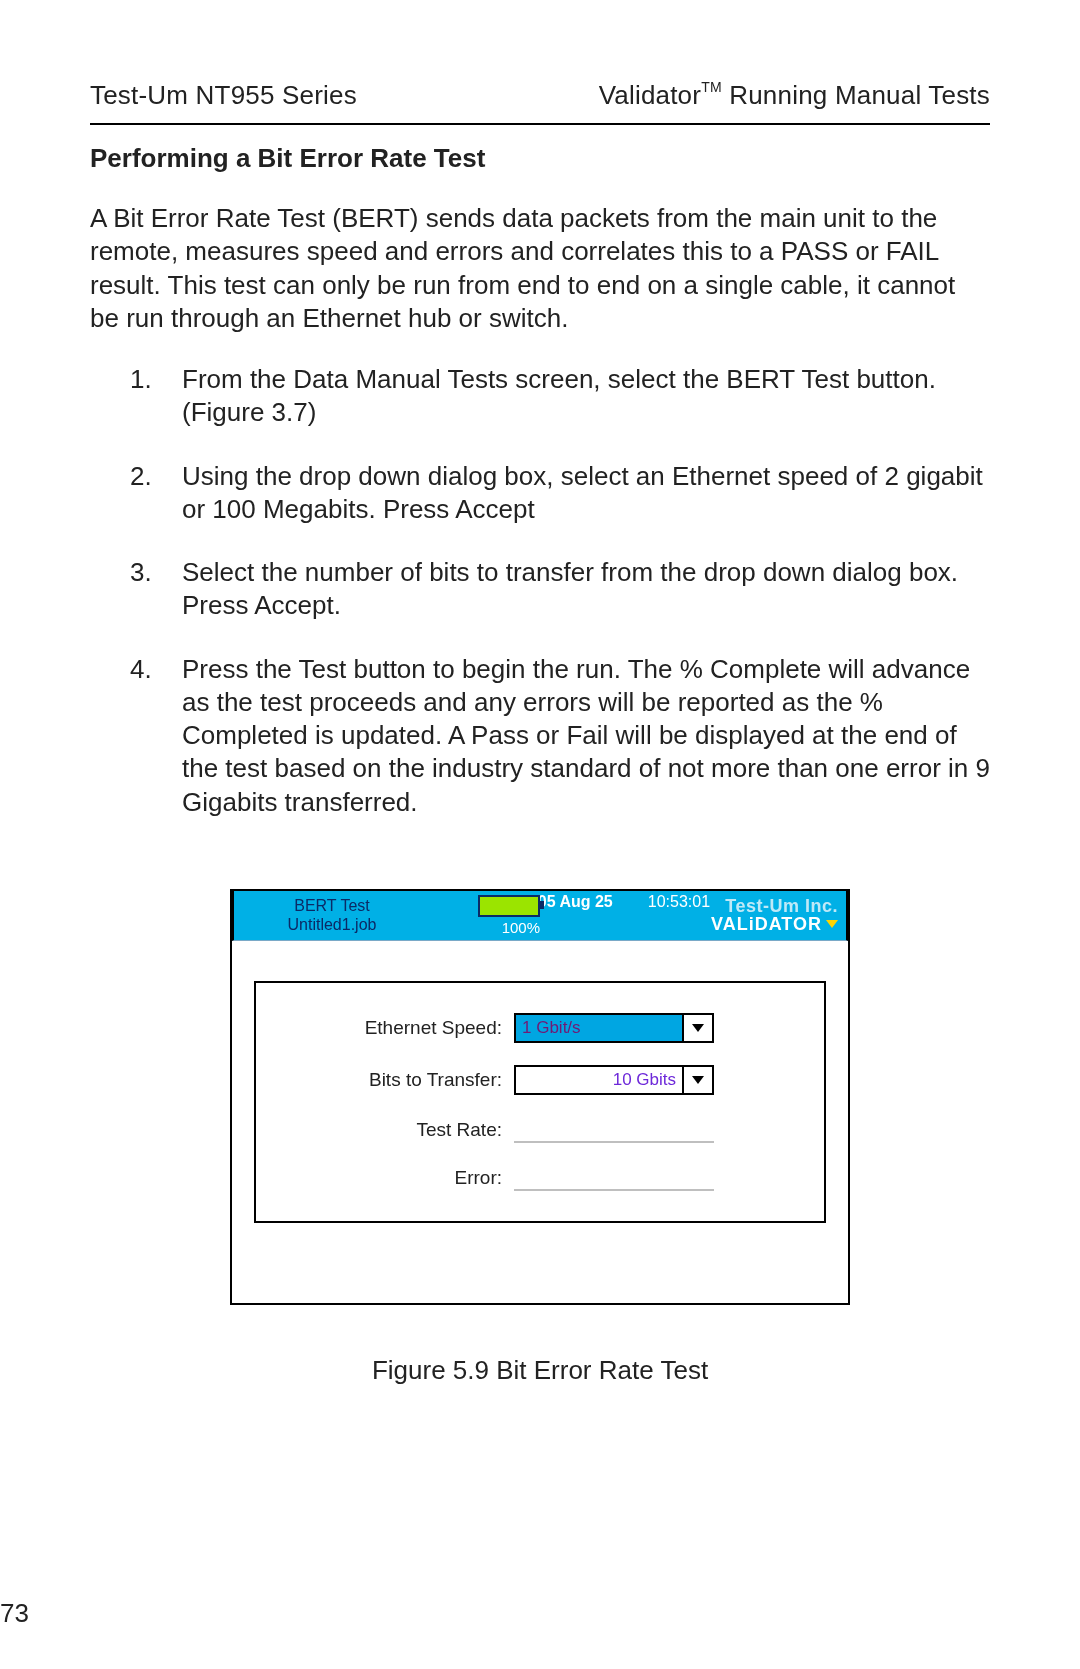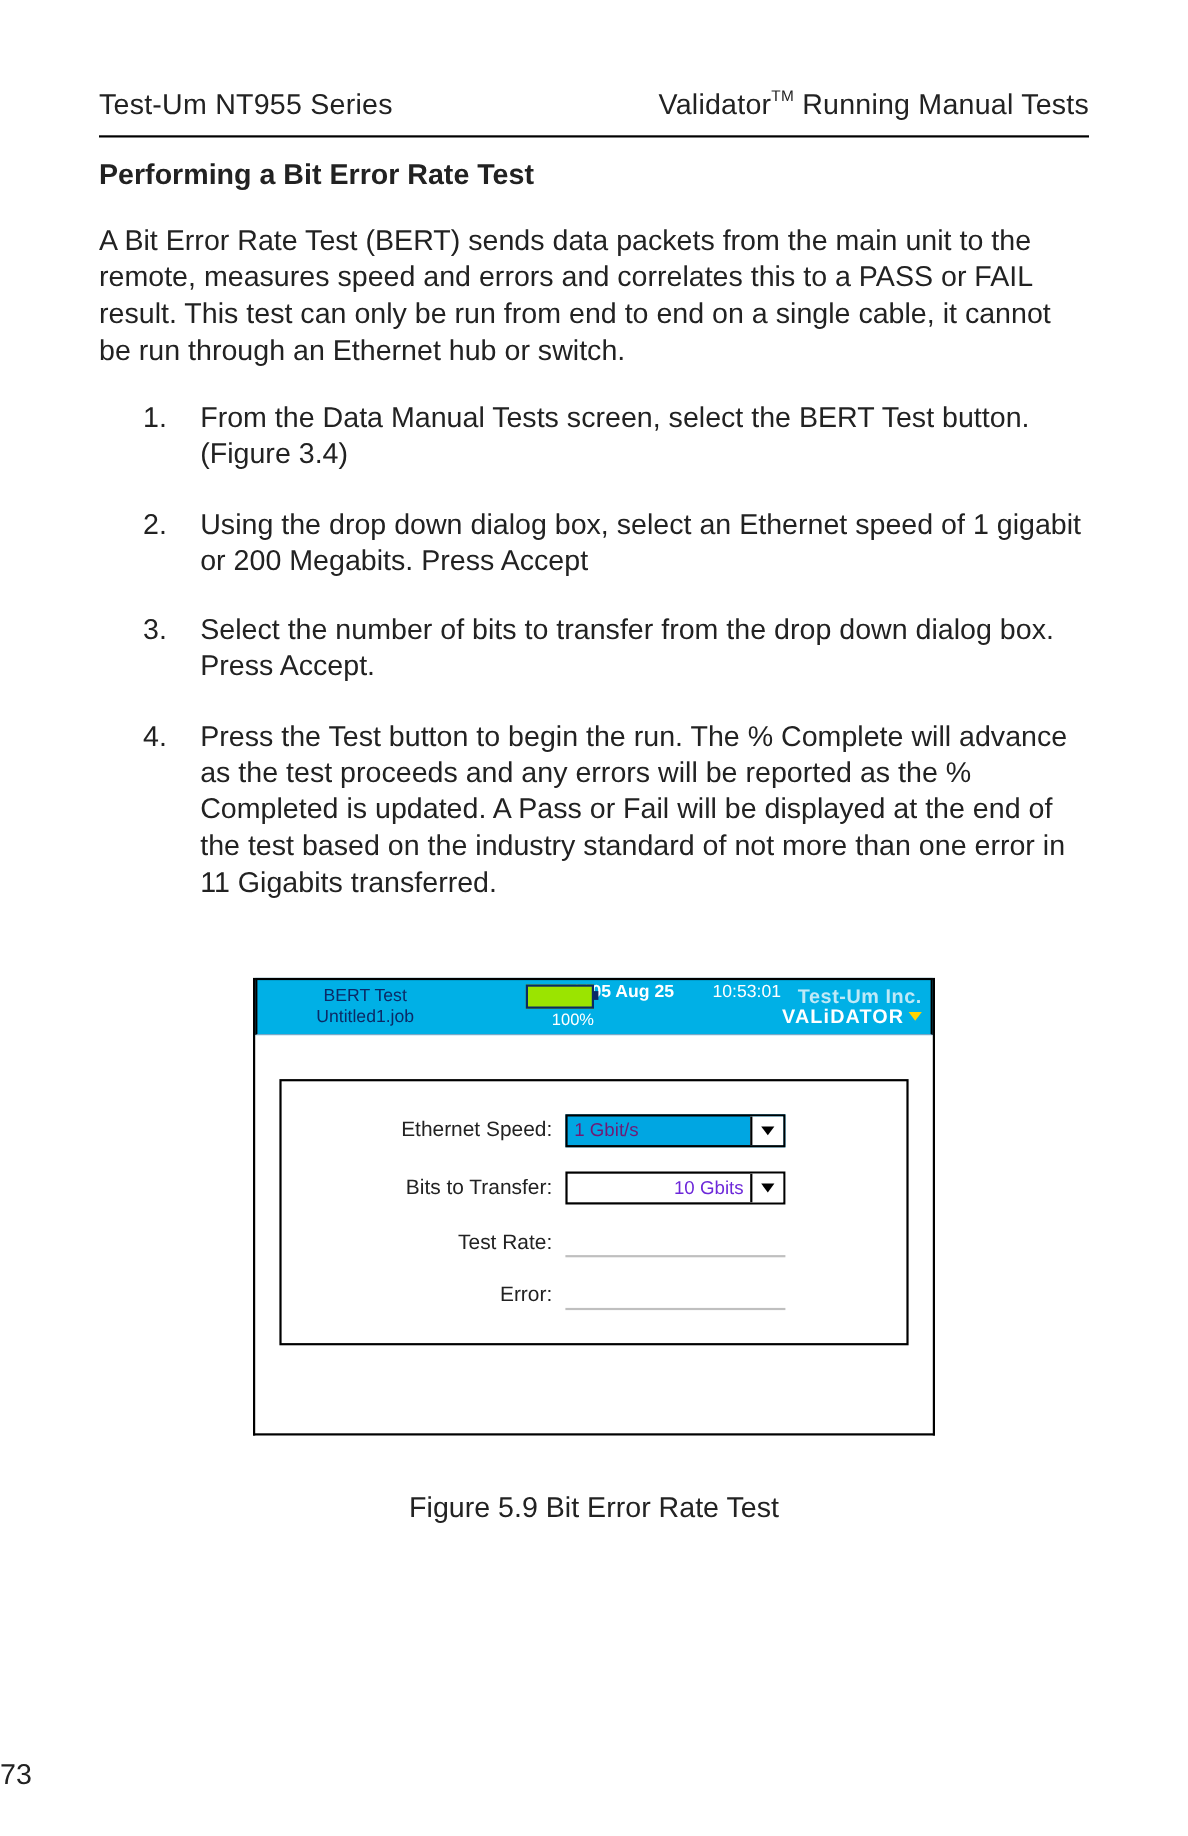--- a/index.html
+++ b/index.html
@@ -254,24 +254,24 @@
       <span>Validator</span><span class="tm">TM</span><span> Running Manual Tests</span>
     </span>
   </div>
   <hr class="rule">
 
   <div class="section-title">Performing a Bit Error Rate Test</div>
 
   <div class="body-text">A Bit Error Rate Test (BERT) sends data packets from the main unit to the remote, measures speed and errors and correlates this to a PASS or FAIL result. This test can only be run from end to end on a single cable, it cannot be run through an Ethernet hub or switch.</div>
 
   <ol class="steps">
-    <li>From the Data Manual Tests screen, select the BERT Test button. (Figure 3.4)</li>
-    <li>Using the drop down dialog box, select an Ethernet speed of 1 gigabit or 200 Megabits. Press Accept</li>
+    <li>From the Data Manual Tests screen, select the BERT Test button. (Figure 3.7)</li>
+    <li>Using the drop down dialog box, select an Ethernet speed of 2 gigabit or 100 Megabits. Press Accept</li>
     <li>Select the number of bits to transfer from the drop down dialog box. Press Accept.</li>
-    <li>Press the Test button to begin the run.  The % Complete will advance as the test proceeds and any errors will be reported as the % Completed is updated.  A Pass or Fail will be displayed at the end of the test based on the industry standard of not more than one error in 11 Gigabits transferred.</li>
+    <li>Press the Test button to begin the run.  The % Complete will advance as the test proceeds and any errors will be reported as the % Completed is updated.  A Pass or Fail will be displayed at the end of the test based on the industry standard of not more than one error in 9 Gigabits transferred.</li>
   </ol>
 
   <div class="figure-wrap">
     <div class="bert-window">
 
       <div class="bert-titlebar">
         <div class="tb-left">
           <div class="t1">BERT Test</div>
           <div class="t2">Untitled1.job</div>
         </div>

